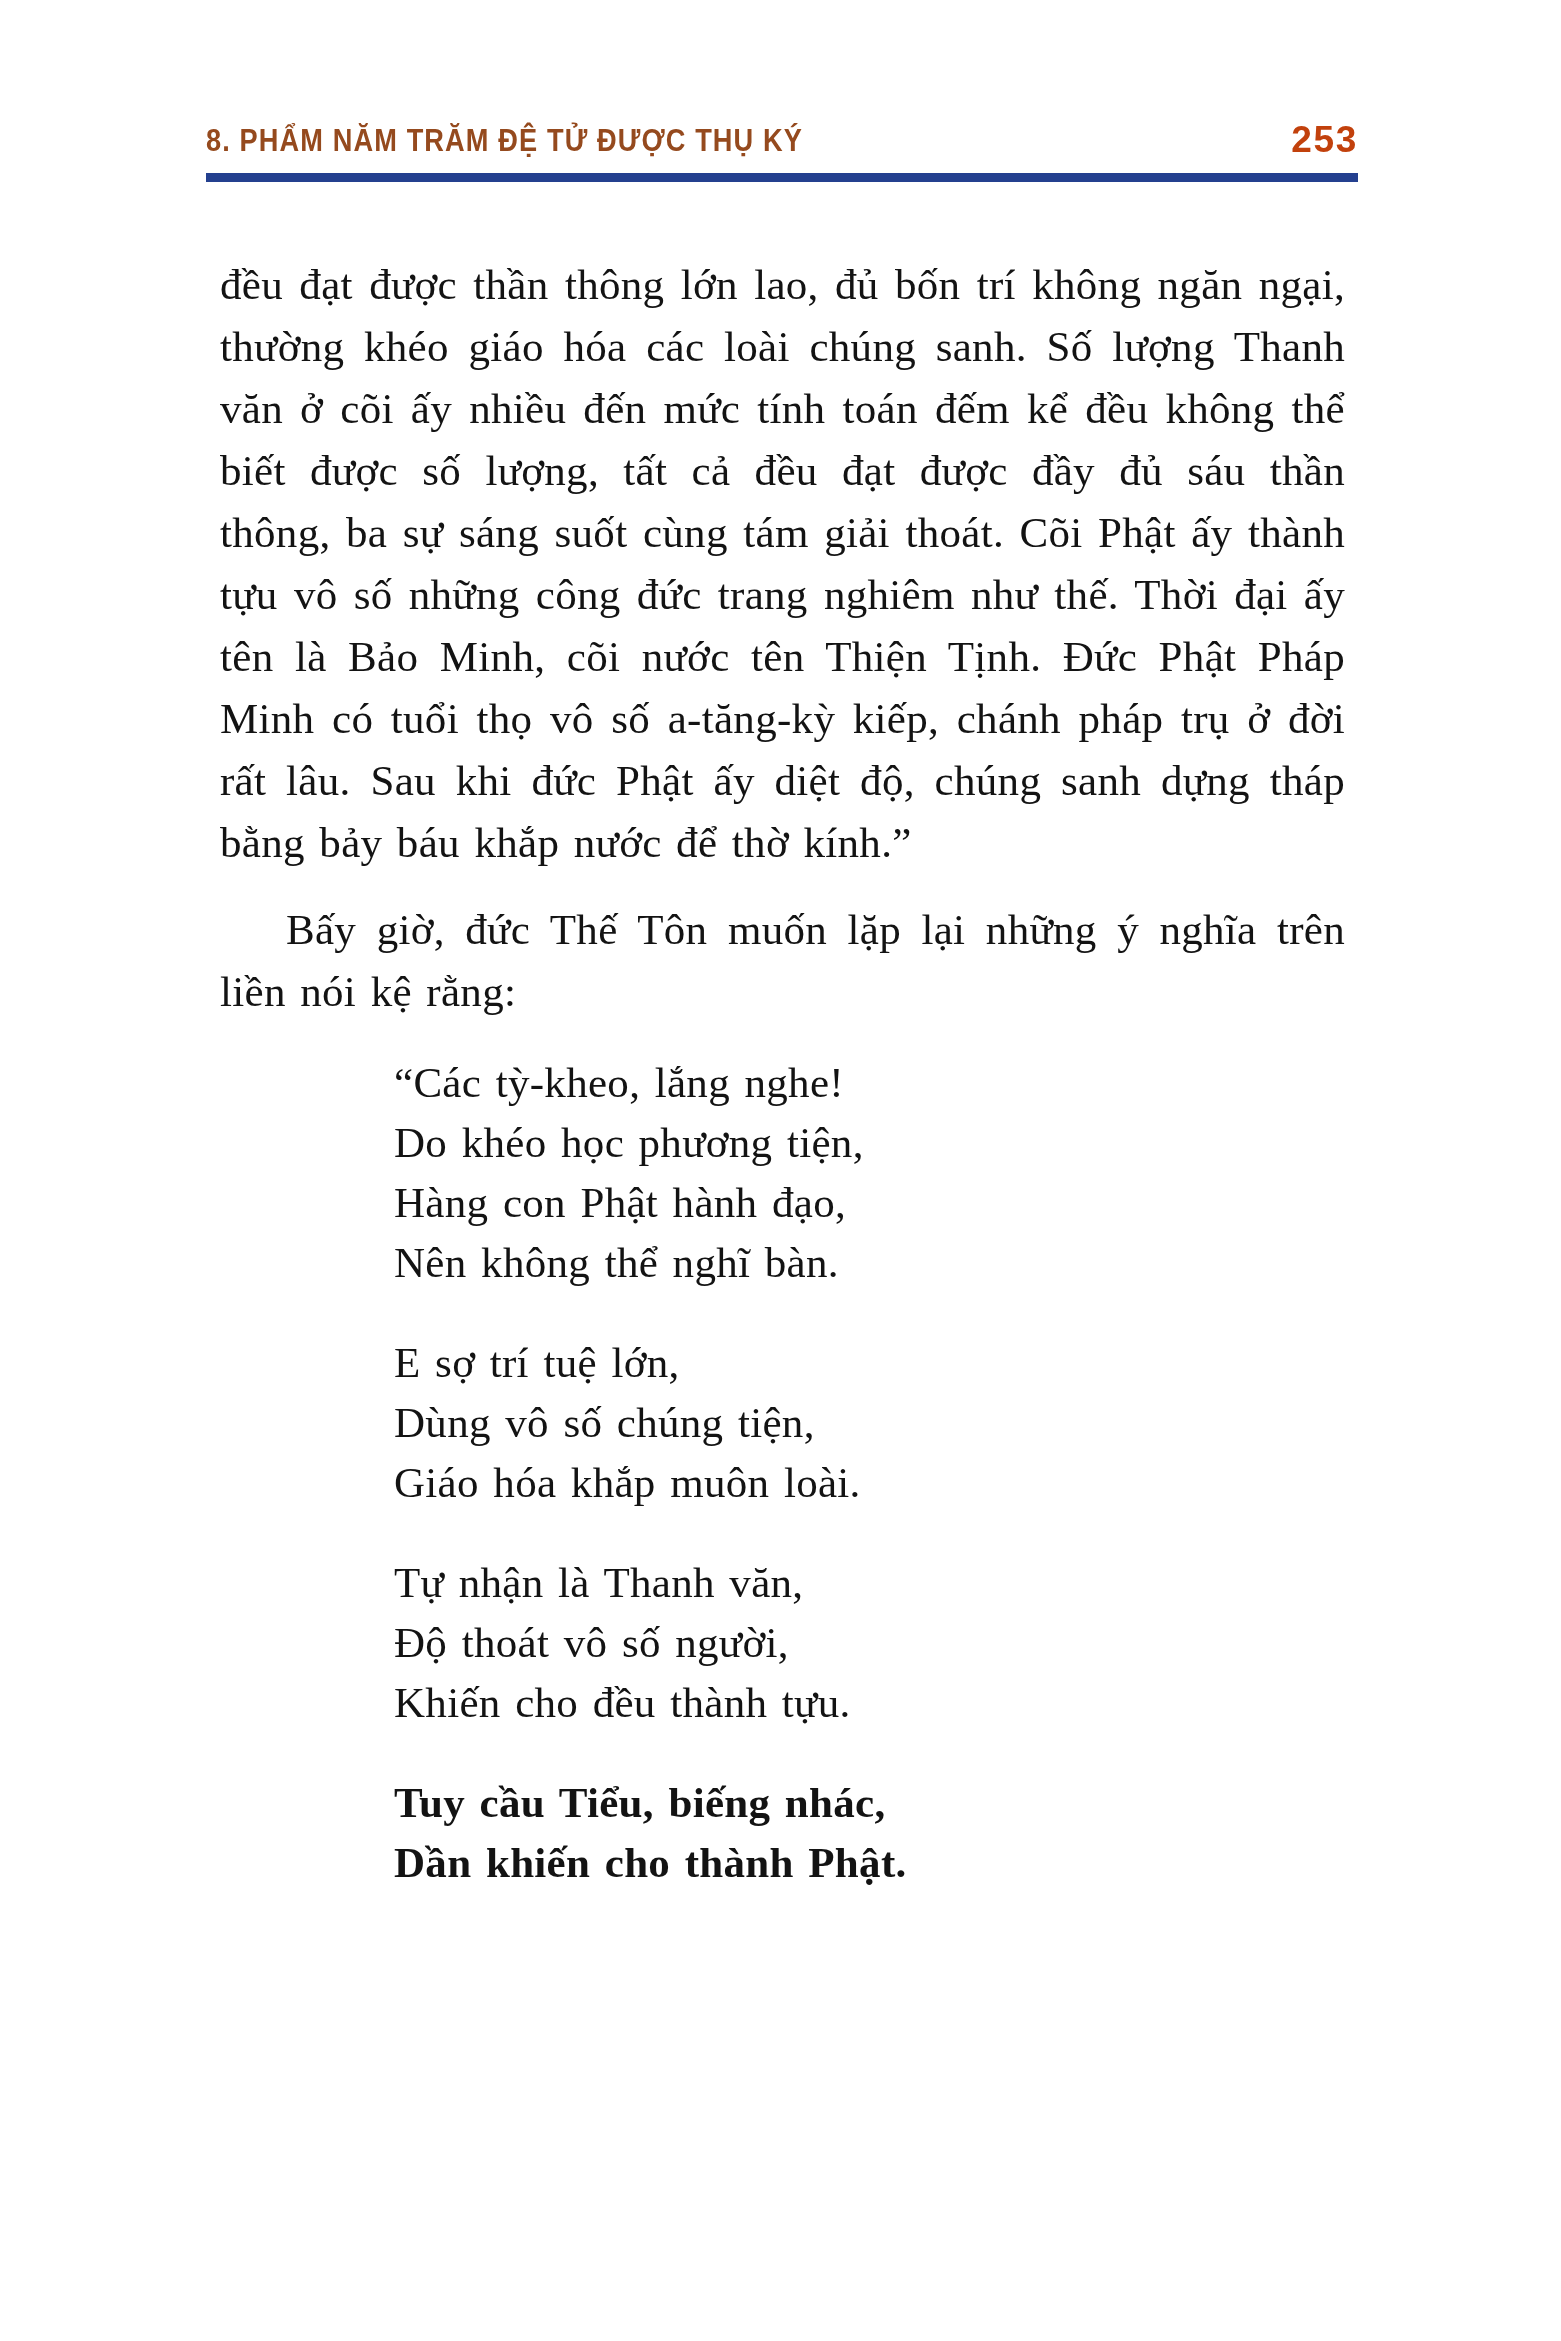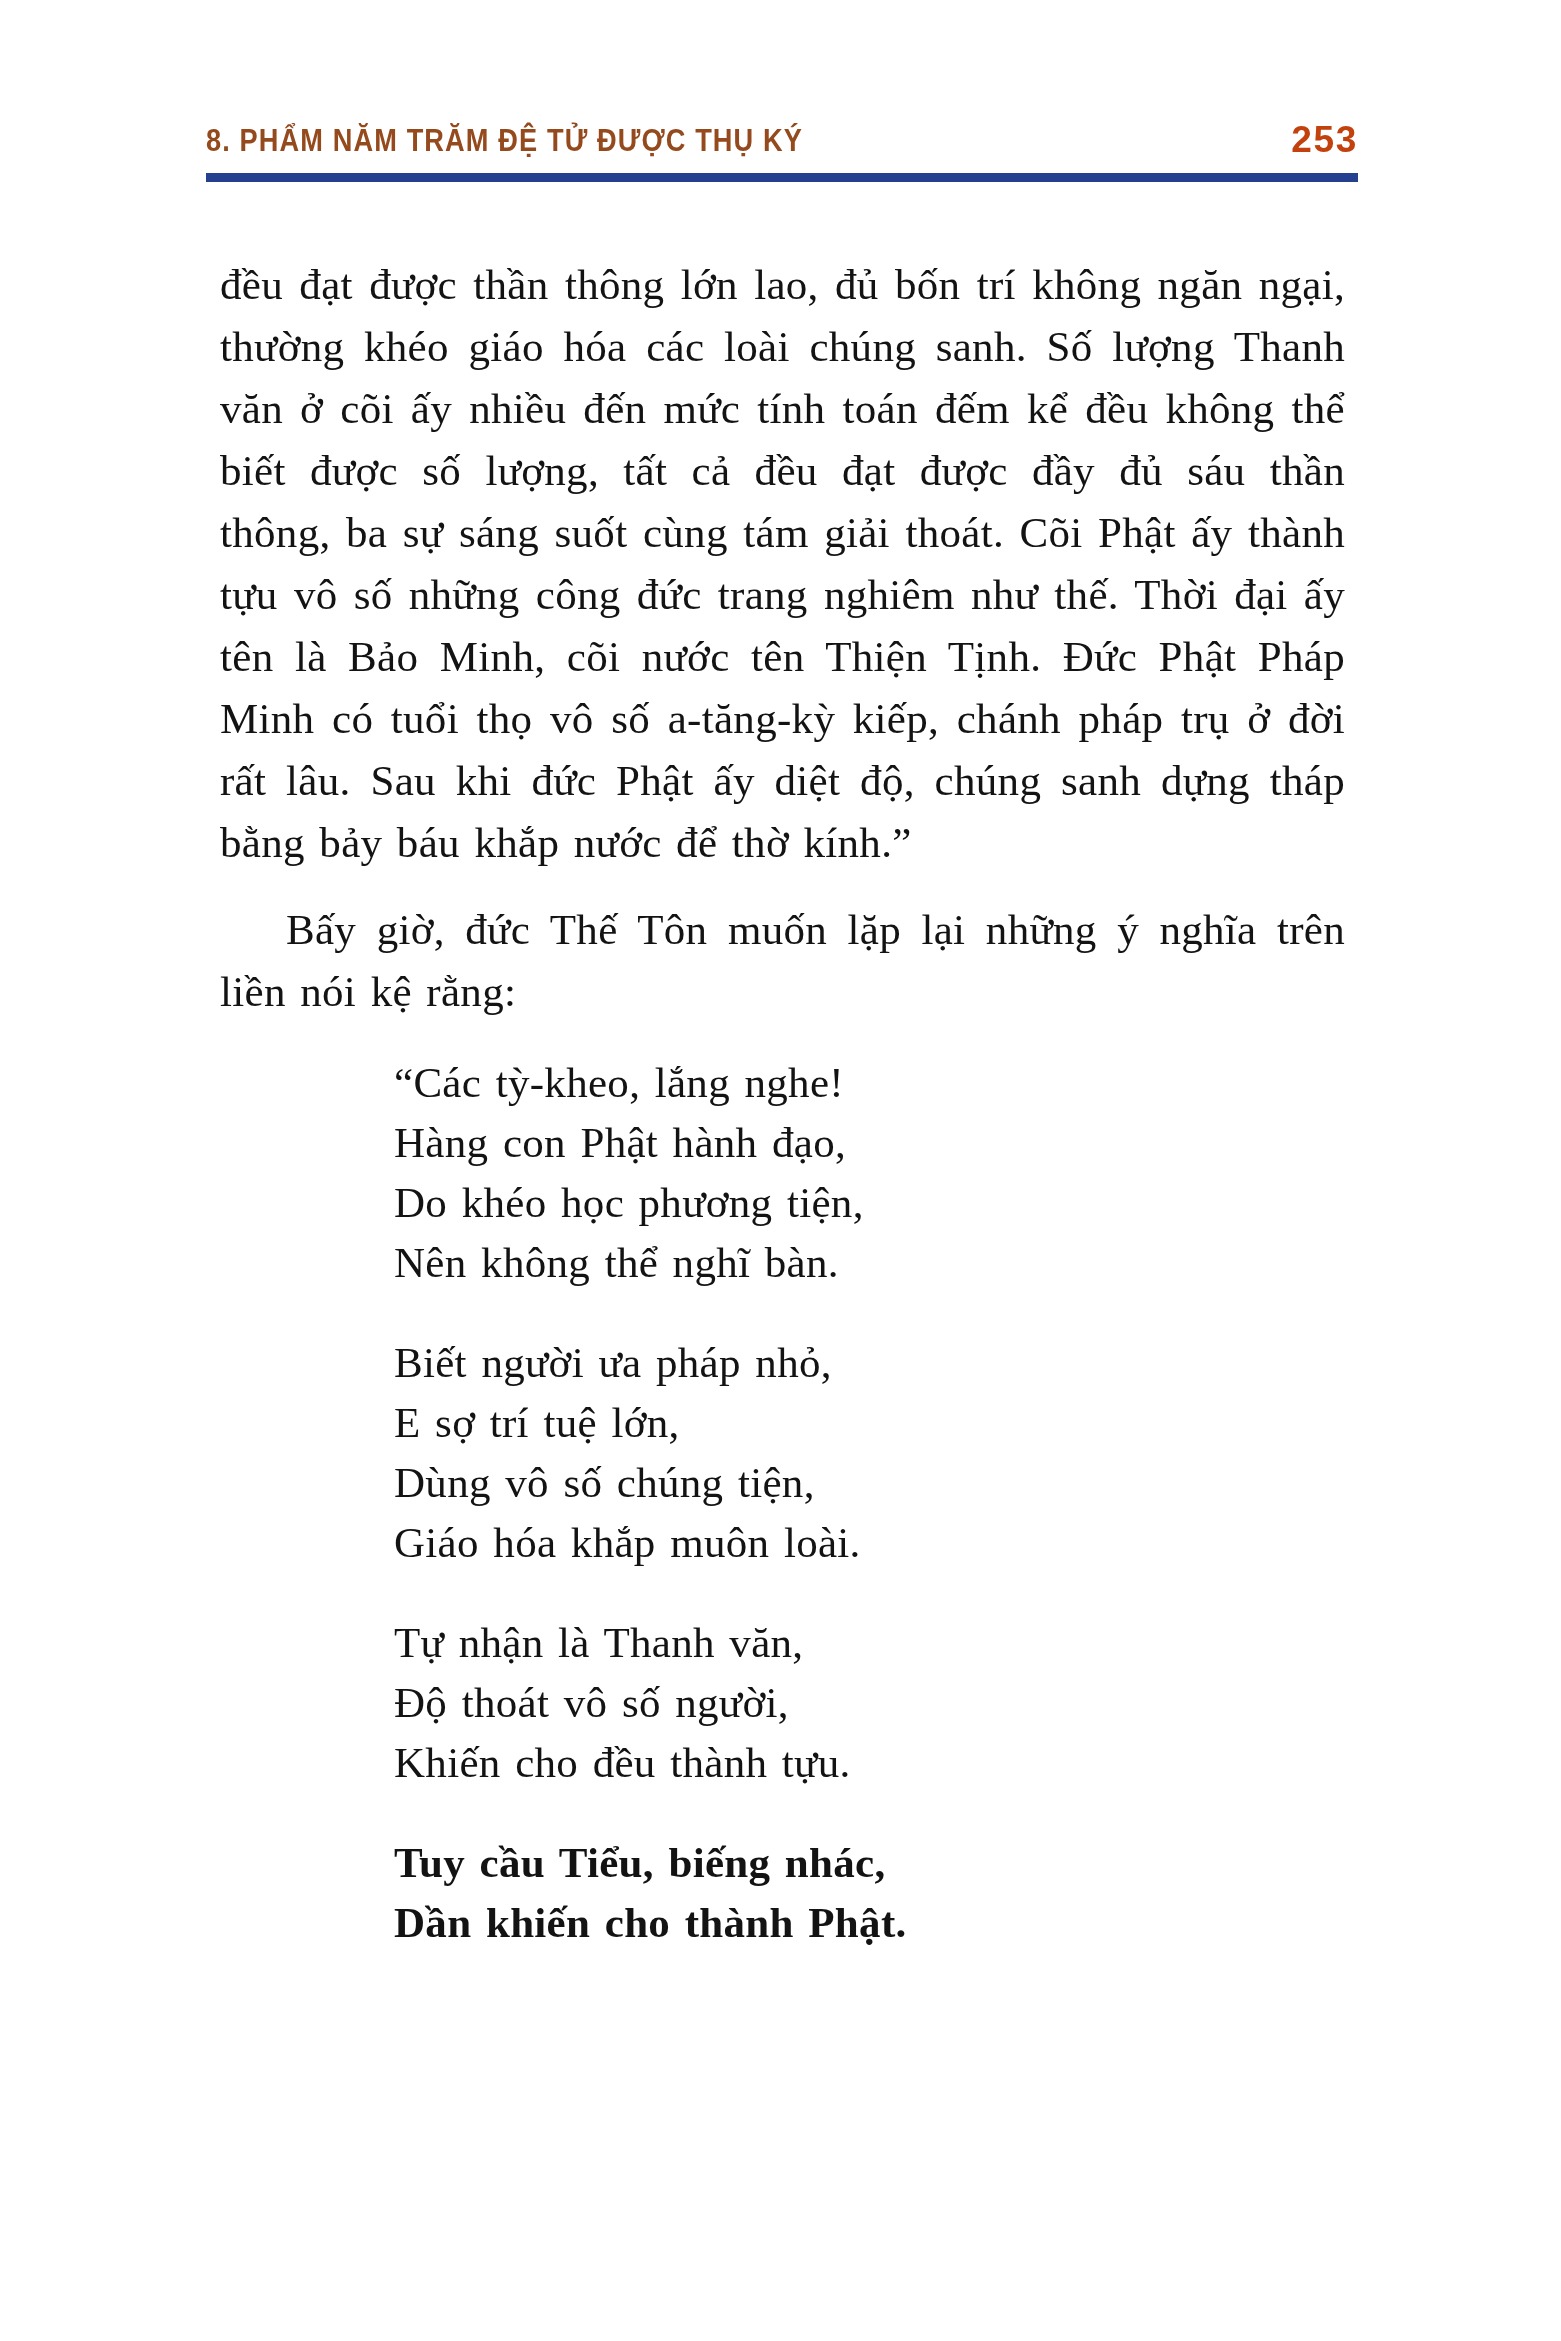--- a/index.html
+++ b/index.html
@@ -102,26 +102,25 @@
   <div class="rule"></div>
 
   <div class="content">
     <div>
         <p class="para">đều đạt được thần thông lớn lao, đủ bốn trí không ngăn ngại, thường khéo giáo hóa các loài chúng sanh. Số lượng Thanh văn ở cõi ấy nhiều đến mức tính toán đếm kể đều không thể biết được số lượng, tất cả đều đạt được đầy đủ sáu thần thông, ba sự sáng suốt cùng tám giải thoát. Cõi Phật ấy thành tựu vô số những công đức trang nghiêm như thế. Thời đại ấy tên là Bảo Minh, cõi nước tên Thiện Tịnh. Đức Phật Pháp Minh có tuổi thọ vô số a-tăng-kỳ kiếp, chánh pháp trụ ở đời rất lâu. Sau khi đức Phật ấy diệt độ, chúng sanh dựng tháp bằng bảy báu khắp nước để thờ kính.”</p>
         <p class="para indent">Bấy giờ, đức Thế Tôn muốn lặp lại những ý nghĩa trên liền nói kệ rằng:</p>
       </div>
     <div class="verse">
         <div class="stanza">
           <div class="verse-line">“Các tỳ-kheo, lắng nghe!</div>
+          <div class="verse-line">Do khéo học phương tiện,</div>
           <div class="verse-line">Hàng con Phật hành đạo,</div>
-          <div class="verse-line">Do khéo học phương tiện,</div>
           <div class="verse-line">Nên không thể nghĩ bàn.</div>
         </div>
         <div class="stanza">
-          <div class="verse-line">Biết người ưa pháp nhỏ,</div>
           <div class="verse-line">E sợ trí tuệ lớn,</div>
           <div class="verse-line">Dùng vô số chúng tiện,</div>
           <div class="verse-line">Giáo hóa khắp muôn loài.</div>
         </div>
         <div class="stanza">
           <div class="verse-line">Tự nhận là Thanh văn,</div>
           <div class="verse-line">Độ thoát vô số người,</div>
           <div class="verse-line">Khiến cho đều thành tựu.</div>
         </div>
         <div class="stanza">

